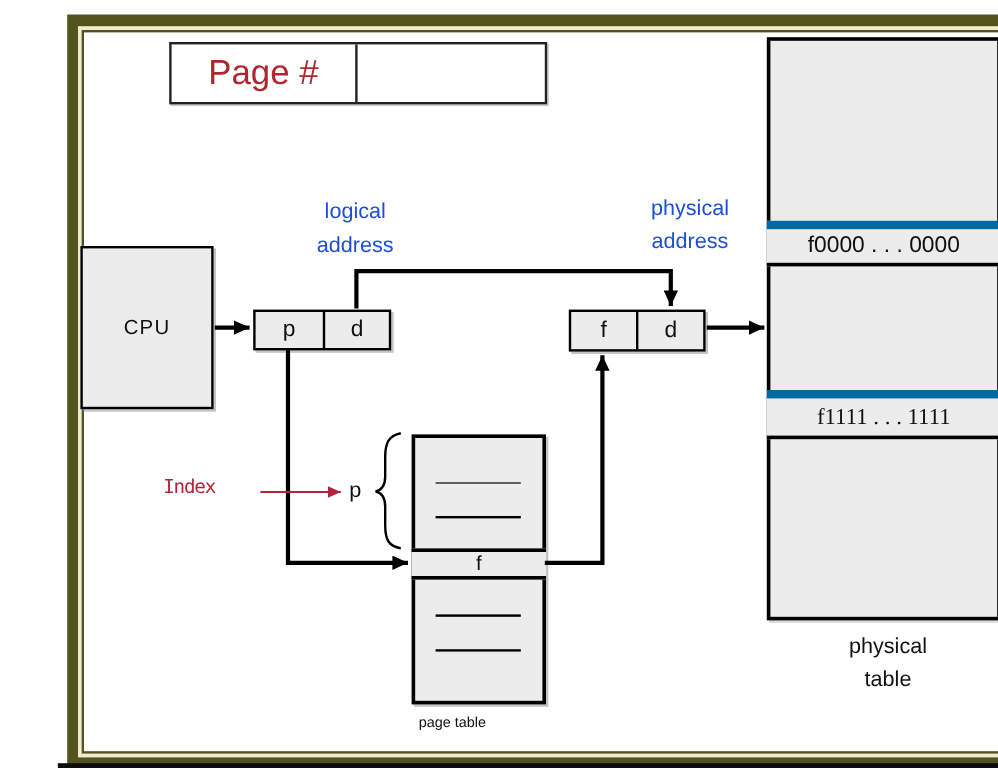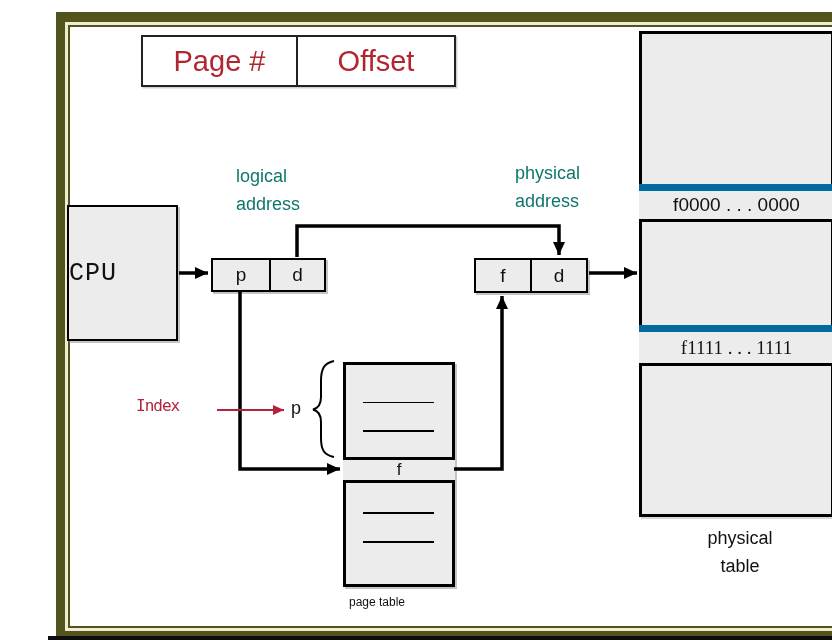--- a/index.html
+++ b/index.html
@@ -32,34 +32,34 @@
   
   .format-box{position:absolute;left:93px;top:35px;width:315px;height:52px;background:#fff;
     border:2px solid #222;box-sizing:border-box;display:flex;
     box-shadow:1.5px 1.5px 0 rgba(140,140,140,.4);}
   .format-box .cell{font-size:29px;color:var(--accent-red);}
   .format-cell-l{width:155px;border-right:2px solid #222;}
   .format-cell-r{flex:1;}
   .format-caption{position:absolute;left:92px;top:91px;font-size:23px;color:var(--accent-red);}
 
   
-  .cpu-box{left:19px;top:205px;width:111px;height:136px;display:flex;align-items:center;justify-content:flex-start;
-    font-size:25px;letter-spacing:1px;font-family:Liberation Mono, monospace;}
+  .cpu-box{left:19px;top:205px;width:111px;height:136px;display:flex;align-items:center;justify-content:center;
+    font-size:17px;letter-spacing:1px;}
 
   
   .reg{height:34px;}
   .reg .cell{font-size:19px;}
   .pd-box{left:163px;top:258px;width:115px;}
   .pd-p{width:58px;border-right:2px solid #000;}
   .pd-d{flex:1;}
   .fd-box{left:426px;top:258px;width:114px;height:35px;}
   .fd-f{width:56px;border-right:2px solid #000;}
   .fd-d{flex:1;}
 
-  .two-line-label{position:absolute;width:120px;text-align:left;font-size:18px;line-height:28px;color:#0f766e;}
+  .two-line-label{position:absolute;width:120px;text-align:center;font-size:18px;line-height:28px;color:#1d4ed8;}
 
   
   .pt-box{left:295px;top:362px;width:112px;height:225px;border-width:3px;}
   .pt-frow{position:absolute;left:-3px;right:-3px;top:92px;height:20px;background:var(--box-fill);
     border-top:3px solid #000;border-bottom:3px solid #000;
     display:flex;align-items:center;justify-content:center;font-size:17px;}
   .pt-dash{position:absolute;left:17px;width:71px;border-top:2.5px solid #000;}
   .pt-dash.thin{border-top-width:1.5px;}
   .pt-caption{position:absolute;left:270px;top:595px;width:118px;text-align:center;font-size:12px;}
 
@@ -87,21 +87,20 @@
 
   <div class="frame-a">
     <div class="frame-b">
       <div class="frame-c"></div>
     </div>
   </div>
   <div class="black-strip"></div>
 
   <div class="format-box">
     <div class="cell format-cell-l">Page #</div>
-    <div class="cell format-cell-r">Offset</div>
   </div>
 
   <div class="gbox cpu-box">
     <span>CPU</span>
   </div>
 
   <div class="two-line-label" style="left:188px;top:162px;">
     <div>logical</div>
     <div>address</div>
   </div>

